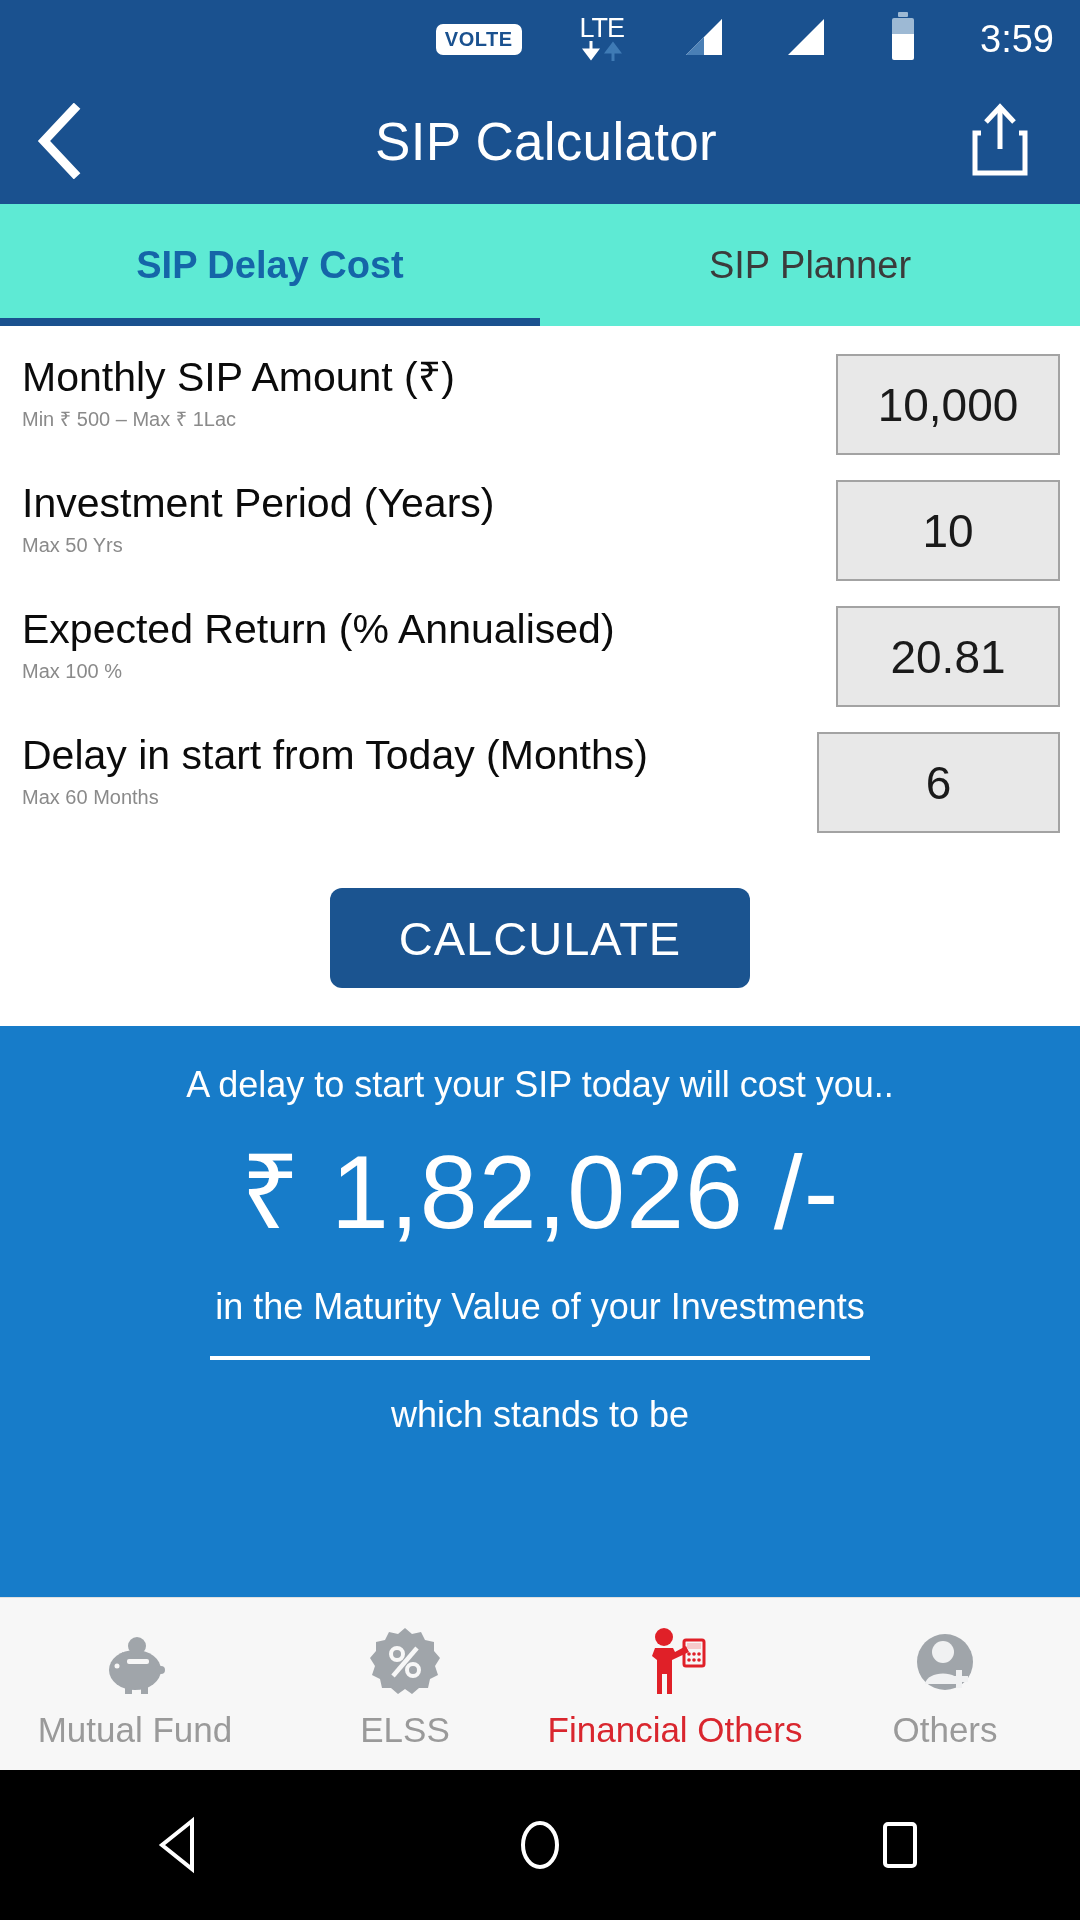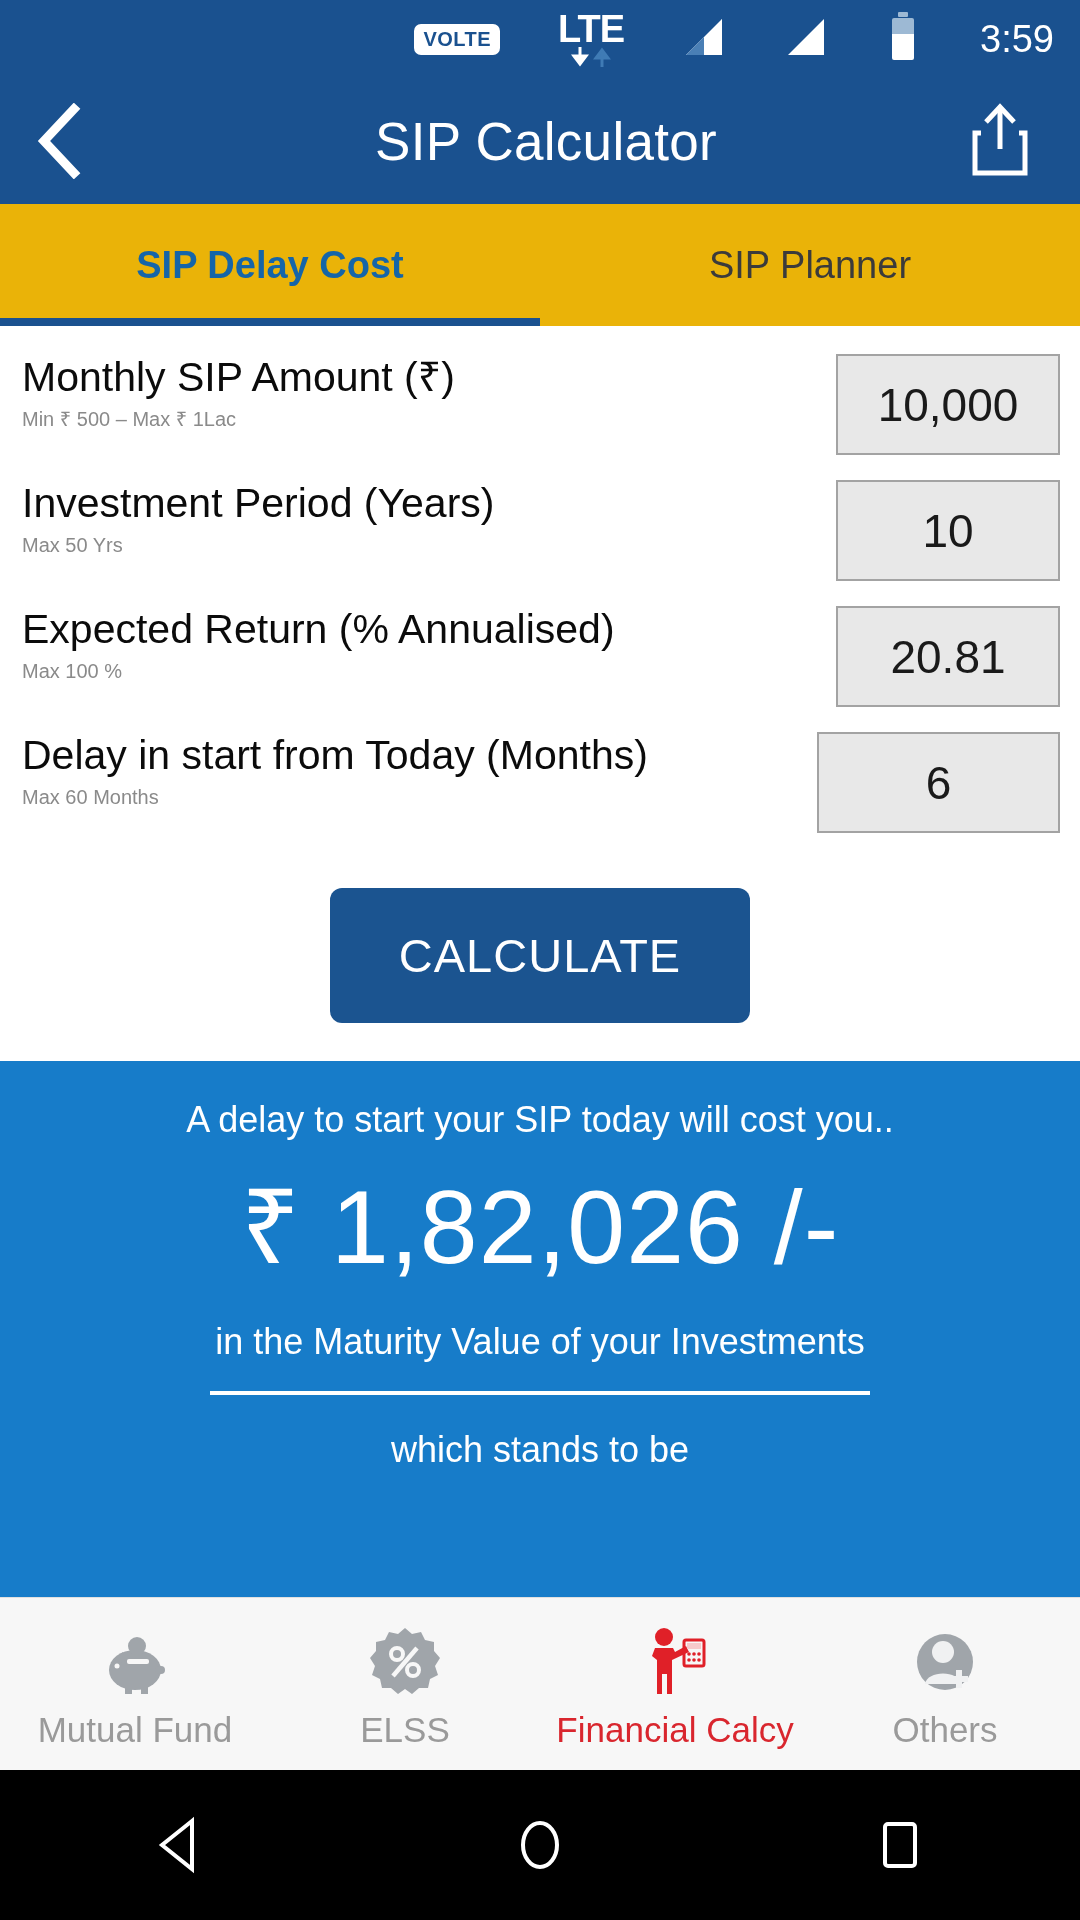--- a/index.html
+++ b/index.html
@@ -49,21 +49,21 @@
     color: #1a518f;
   }
   .lte-wrap {
     display: flex;
     flex-direction: column;
     align-items: center;
     color: #ffffff;
     line-height: 1;
     margin-left: 14px;
   }
-  .lte-text { font-size: 38px; font-weight: bold; letter-spacing: -1px; }
+  .lte-text { font-size: 27px; font-weight: normal; letter-spacing: -1px; }
   .lte-arrows { display: flex; margin-top: -3px; }
   .sig { margin-left: 14px; }
   .battery {
     width: 22px;
     height: 42px;
     border: 0;
     background: linear-gradient(to bottom, #9db9d4 0%, #9db9d4 38%, #ffffff 38%, #ffffff 100%);
     position: relative;
     margin-left: 20px;
     border-radius: 2px;
@@ -113,21 +113,21 @@
     right: 30px;
     width: 100px; height: 126px;
     display: flex;
     align-items: center;
     justify-content: center;
   }
 
   
   .tabbar {
     height: 122px;
-    background: #eab308;
+    background: #5eead4;
     display: flex;
     position: relative;
     flex: 0 0 auto;
   }
   .tab {
     flex: 1;
     display: flex;
     align-items: center;
     justify-content: center;
     font-size: 38px;
@@ -188,21 +188,21 @@
 
   .calc-wrap {
     display: flex;
     justify-content: center;
     padding-top: 32px;
     padding-bottom: 38px;
     background: #ffffff;
   }
   .calc-btn {
     width: 420px;
-    height: 135px;
+    height: 100px;
     background: #1b5490;
     color: #ffffff;
     border: none;
     border-radius: 12px;
     font-size: 47px;
     font-family: "Liberation Sans", sans-serif;
     letter-spacing: 1px;
     display: flex;
     align-items: center;
     justify-content: center;
@@ -440,21 +440,21 @@
           <rect x="45" y="14" width="20" height="26" rx="2" fill="none" stroke="#e02028" stroke-width="3"></rect>
           <rect x="48" y="17" width="14" height="6" fill="#f7c9cb"></rect>
           <circle cx="50" cy="28" r="1.8" fill="#e02028"></circle>
           <circle cx="55" cy="28" r="1.8" fill="#e02028"></circle>
           <circle cx="60" cy="28" r="1.8" fill="#e02028"></circle>
           <circle cx="50" cy="34" r="1.8" fill="#e02028"></circle>
           <circle cx="55" cy="34" r="1.8" fill="#e02028"></circle>
           <circle cx="60" cy="34" r="1.8" fill="#e02028"></circle>
         </svg>
       </div>
-      <div class="navlabel">Financial Calcy</div>
+      <div class="navlabel">Financial Others</div>
     </div>
 
     <div class="navitem">
       <div class="navicon">
         <svg width="72" height="72" viewBox="0 0 72 72">
           <circle cx="36" cy="36" r="28" fill="#a0a5aa"></circle>
           <circle cx="34" cy="26" r="11" fill="#f0f1f2"></circle>
           <path d="M16 58 C18 44 50 44 52 58 Z" fill="#f0f1f2"></path>
           <path d="M50 44 L50 62 M41 53 L59 53" stroke="#f0f1f2" stroke-width="6" stroke-linecap="butt"></path>
         </svg>

